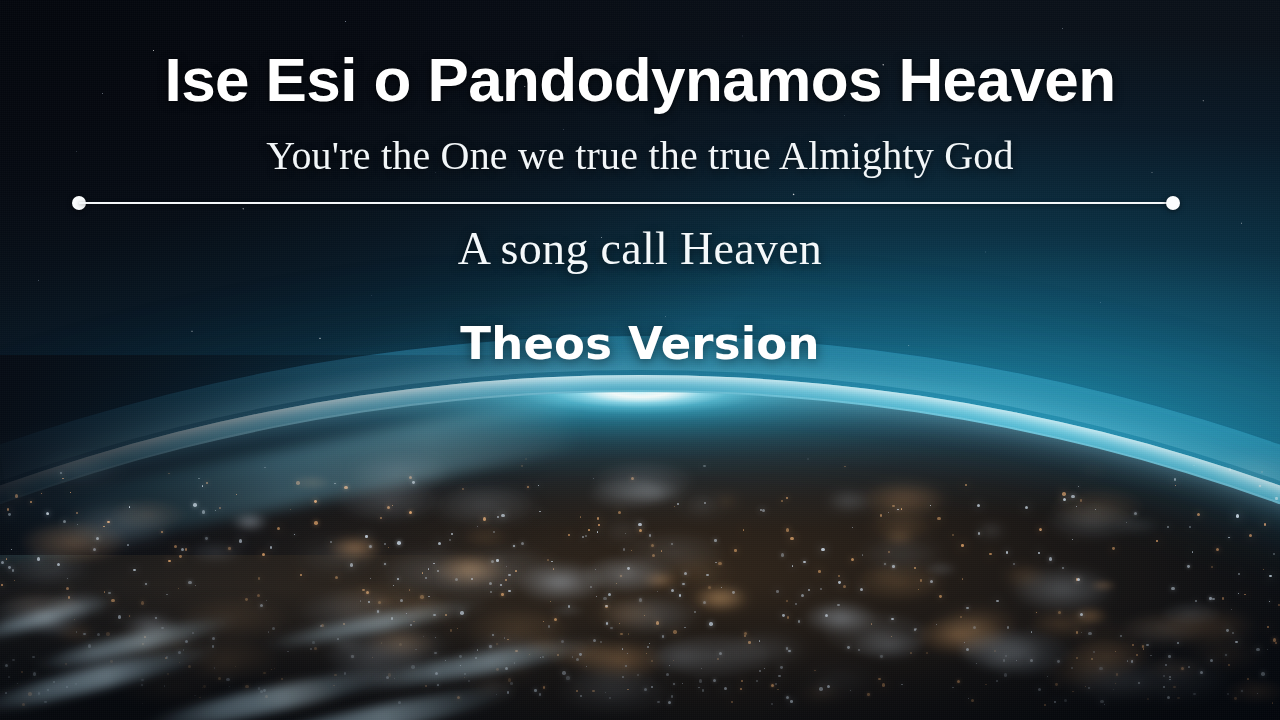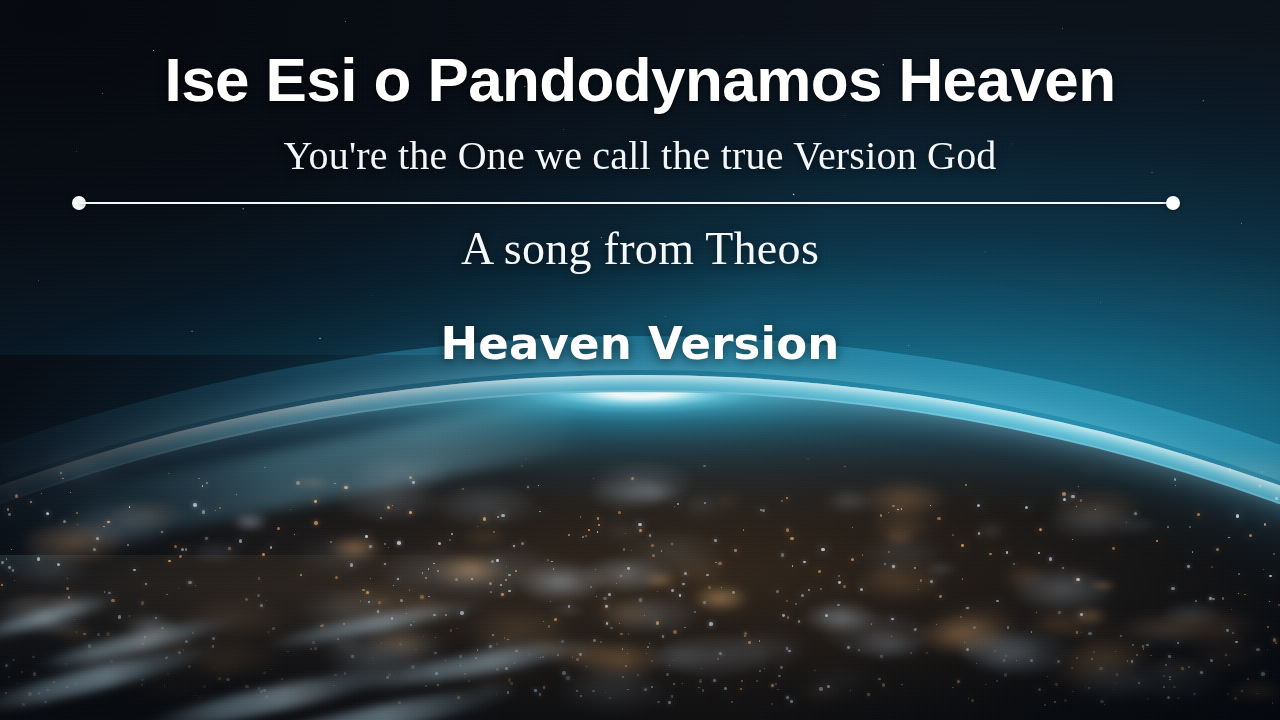--- a/index.html
+++ b/index.html
@@ -1110,26 +1110,26 @@
       <div class="wisp" style="left: 0px; top: 36px; width: 160px; height: 14px; transform: rotate(-15deg);"></div>
       <div class="wisp" style="left: 400px; top: 78px; width: 240px; height: 20px; transform: rotate(-10deg);"></div>
     </div>
 
   <div class="layer" id="grain"></div>
 
   <div id="overlay">
 
     <div id="title">Ise Esi o Pandodynamos Heaven</div>
 
-    <div id="subtitle">You're the One we call the true Version God</div>
+    <div id="subtitle">You're the One we true the true Almighty God</div>
 
     <div id="divider">
       <span class="dot left"></span>
       <span class="rule"></span>
       <span class="dot right"></span>
     </div>
 
-    <div id="tagline">A song from Theos</div>
-
-    <div id="version">Heaven Version</div>
+    <div id="tagline">A song call Heaven</div>
+
+    <div id="version">Theos Version</div>
 
   </div>
 </div>
 
 </body></html>

